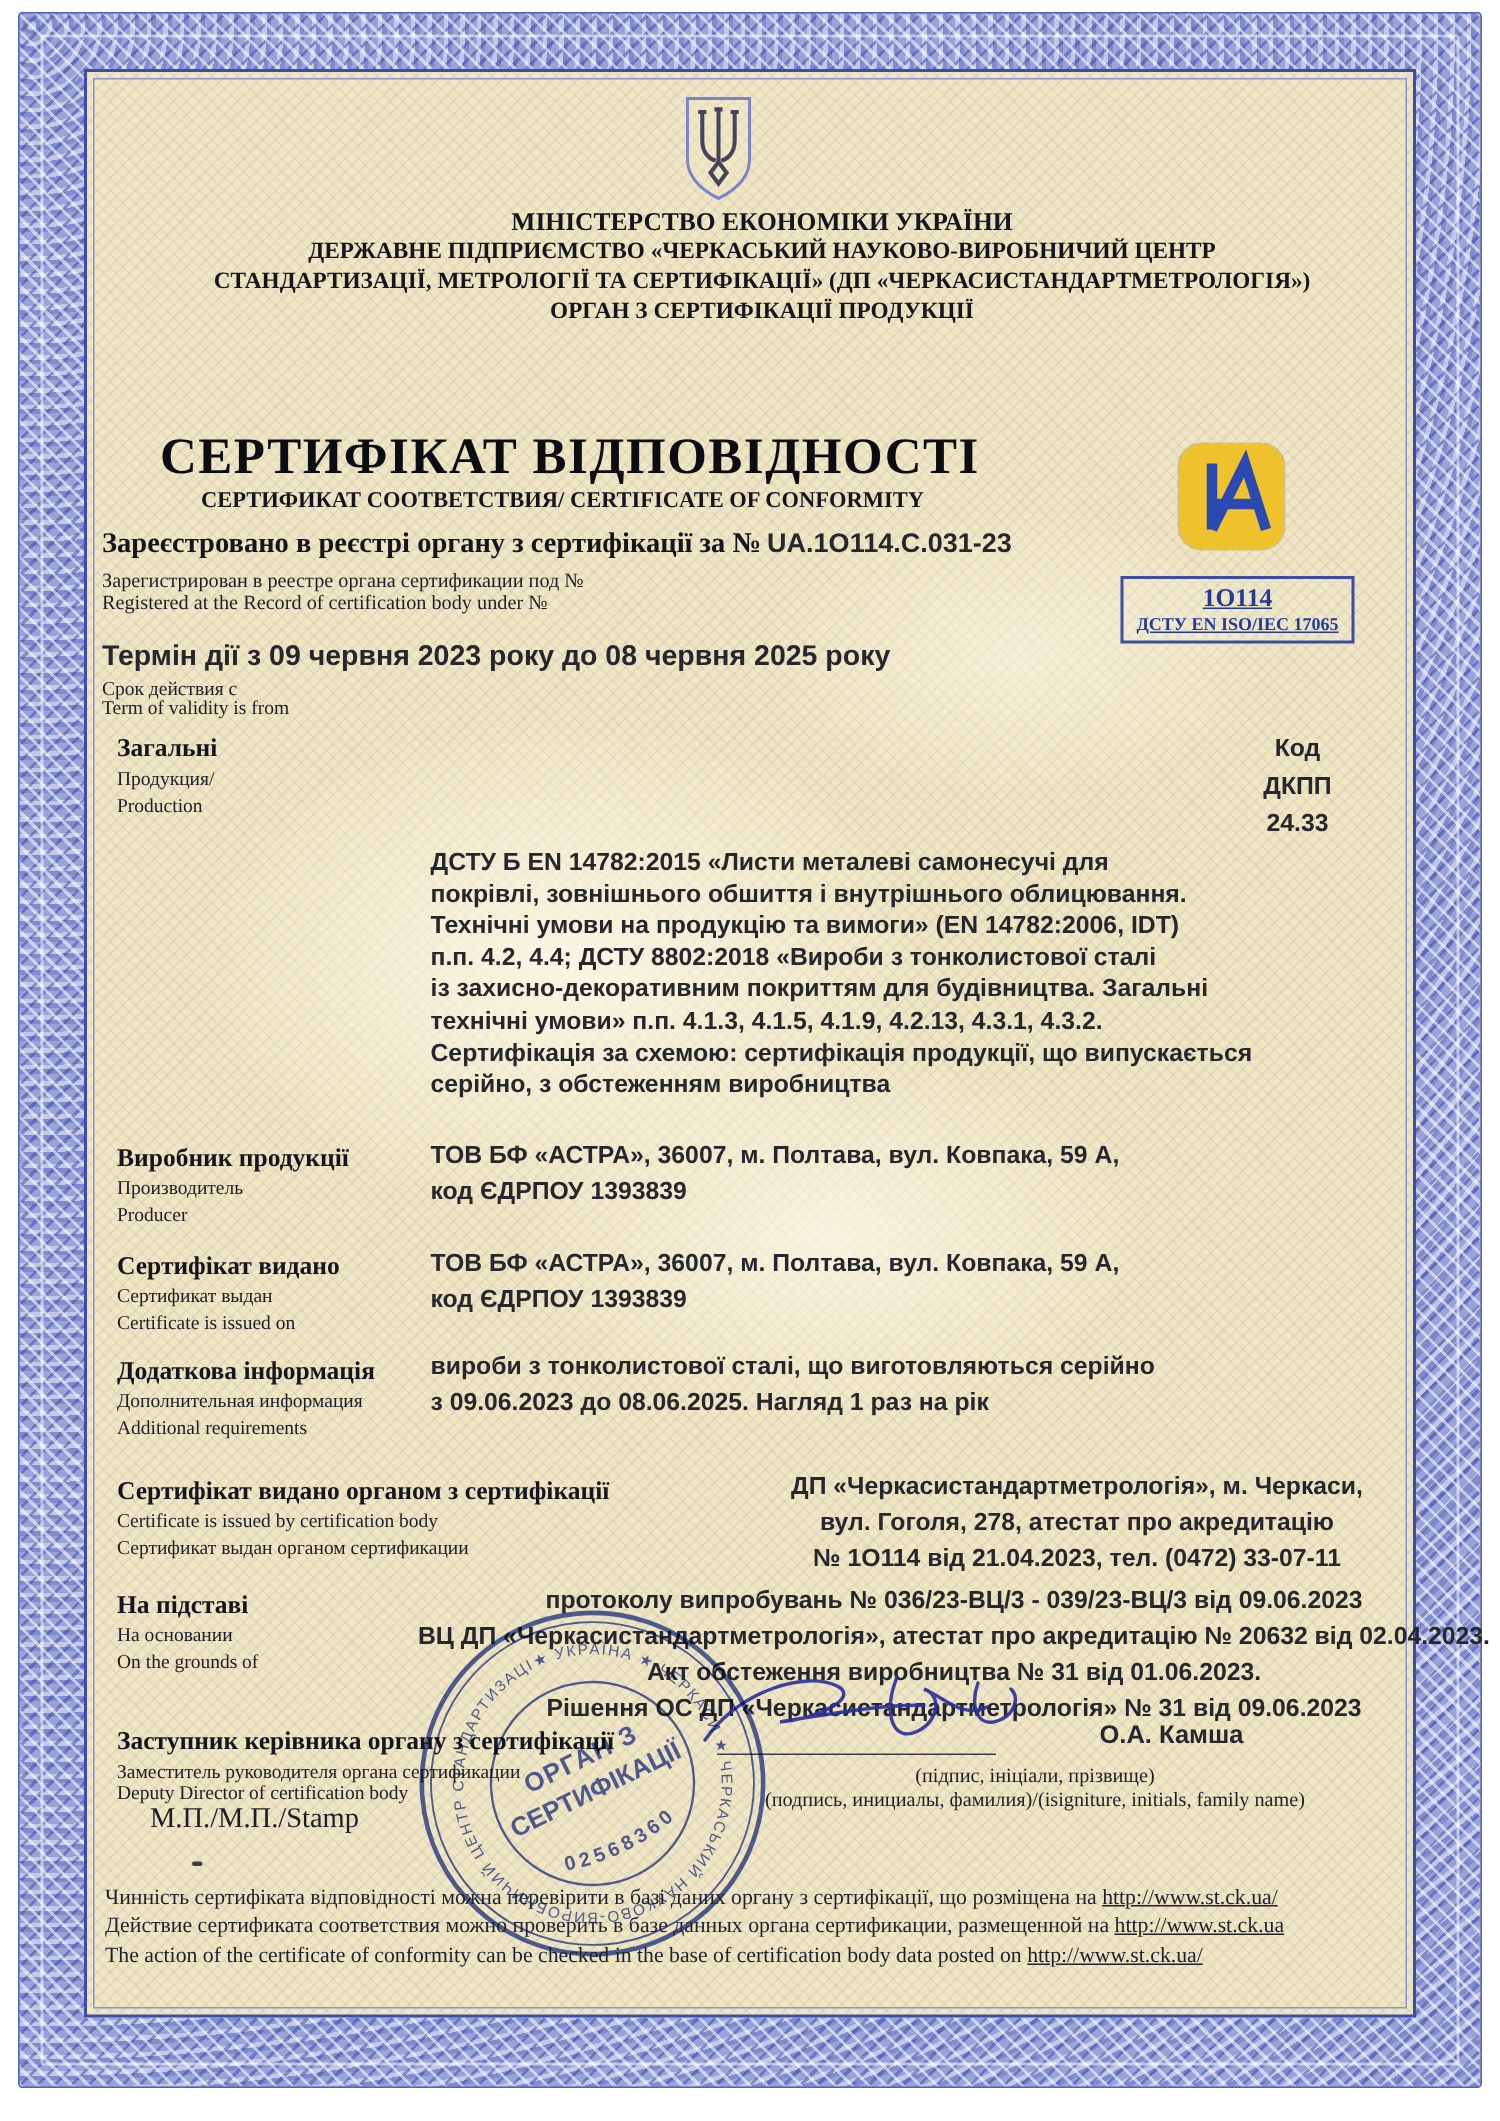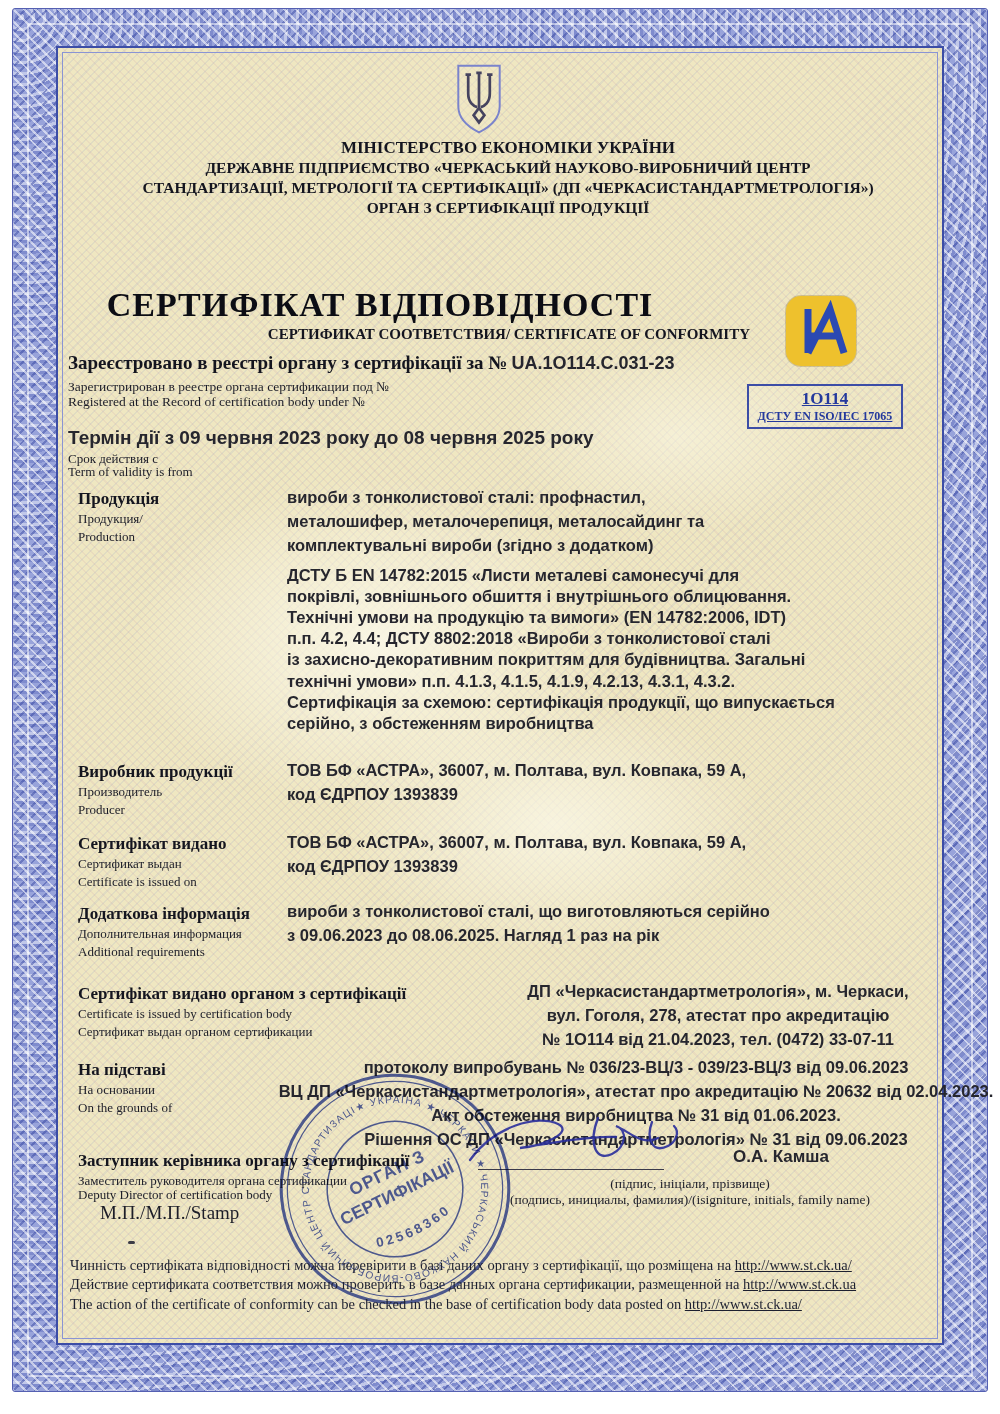--- a/index.html
+++ b/index.html
@@ -72,21 +72,21 @@
   </div>
 
   <div class="abs ctr" style="left:0;right:0;top:138px;padding-left:16px;">
     <div class="serifB org-line1">МІНІСТЕРСТВО ЕКОНОМІКИ УКРАЇНИ</div>
     <div class="serifB org-line2">ДЕРЖАВНЕ ПІДПРИЄМСТВО «ЧЕРКАСЬКИЙ НАУКОВО-ВИРОБНИЧИЙ ЦЕНТР</div>
     <div class="serifB org-line2">СТАНДАРТИЗАЦІЇ, МЕТРОЛОГІЇ ТА СЕРТИФІКАЦІЇ» (ДП «ЧЕРКАСИСТАНДАРТМЕТРОЛОГІЯ»)</div>
     <div class="serifB org-line2">ОРГАН З СЕРТИФІКАЦІЇ ПРОДУКЦІЇ</div>
   </div>
 
   <div class="abs ctr serifB title-main" style="left:0;right:240px;top:286px;">СЕРТИФІКАТ ВІДПОВІДНОСТІ</div>
-  <div class="abs ctr serifB title-sub" style="left:0;right:250px;top:326px;text-align:right;">СЕРТИФИКАТ СООТВЕТСТВИЯ/ CERTIFICATE OF CONFORMITY</div>
+  <div class="abs ctr serifB title-sub" style="left:0;right:250px;top:326px;">СЕРТИФИКАТ СООТВЕТСТВИЯ/ CERTIFICATE OF CONFORMITY</div>
 
   <div class="abs naau-logo" style="left:786px;top:296px;width:70px;height:70px;">
     <svg width="70" height="70" viewBox="0 0 70 70">
       <g fill="none" stroke="#2b49b2" stroke-width="7">
         <path d="M22 13 V57"></path>
         <path d="M22 57 L44 13 L58 57"></path>
         <path d="M22 40 H52"></path>
       </g>
     </svg>
   </div>
@@ -100,27 +100,27 @@
     <span class="sansB" style="font-size:18px;">UA.1О114.C.031-23</span>
   </div>
   <div class="abs serifR" style="left:68px;top:379px;font-size:13.5px;">Зарегистрирован в реестре органа сертификации под №</div>
   <div class="abs serifR" style="left:68px;top:394px;font-size:13.5px;">Registered at the Record of certification body under №</div>
 
   <div class="abs sansB" style="left:68px;top:427px;font-size:19px;">Термін дії з 09 червня 2023 року  до  08 червня 2025 року</div>
   <div class="abs serifR" style="left:68px;top:451px;font-size:13px;">Срок действия с</div>
   <div class="abs serifR" style="left:68px;top:464px;font-size:13px;">Term of validity is from</div>
 
   <div class="abs" style="left:78px;top:489px;width:200px;">
-    <div class="serifB sec-label-uk">Продукція</div>
+    <div class="serifB sec-label-uk">Загальні</div>
     <div class="serifR sec-label-sub">Продукция/</div>
     <div class="serifR sec-label-sub">Production</div>
   </div>
-  <div class="abs value" style="left:287px;top:486px;width:530px;">вироби з тонколистової сталі: профнастил,
-металошифер, металочерепиця, металосайдинг та
-комплектувальні вироби (згідно з додатком)</div>
+  <div class="abs value ctr" style="left:822px;top:487px;width:86px;line-height:1.5;">Код
+ДКПП
+24.33</div>
 
   <div class="abs value tight" style="left:287px;top:565px;width:620px;">ДСТУ Б EN 14782:2015 «Листи металеві самонесучі для
 покрівлі, зовнішнього обшиття і внутрішнього облицювання.
 Технічні умови на продукцію та вимоги» (EN 14782:2006, IDT)
 п.п. 4.2, 4.4; ДСТУ 8802:2018 «Вироби з тонколистової сталі
 із захисно-декоративним покриттям для будівництва. Загальні
 технічні умови» п.п. 4.1.3, 4.1.5, 4.1.9, 4.2.13, 4.3.1, 4.3.2.
 Сертифікація за схемою: сертифікація продукції, що випускається
 серійно, з обстеженням виробництва</div>
 

